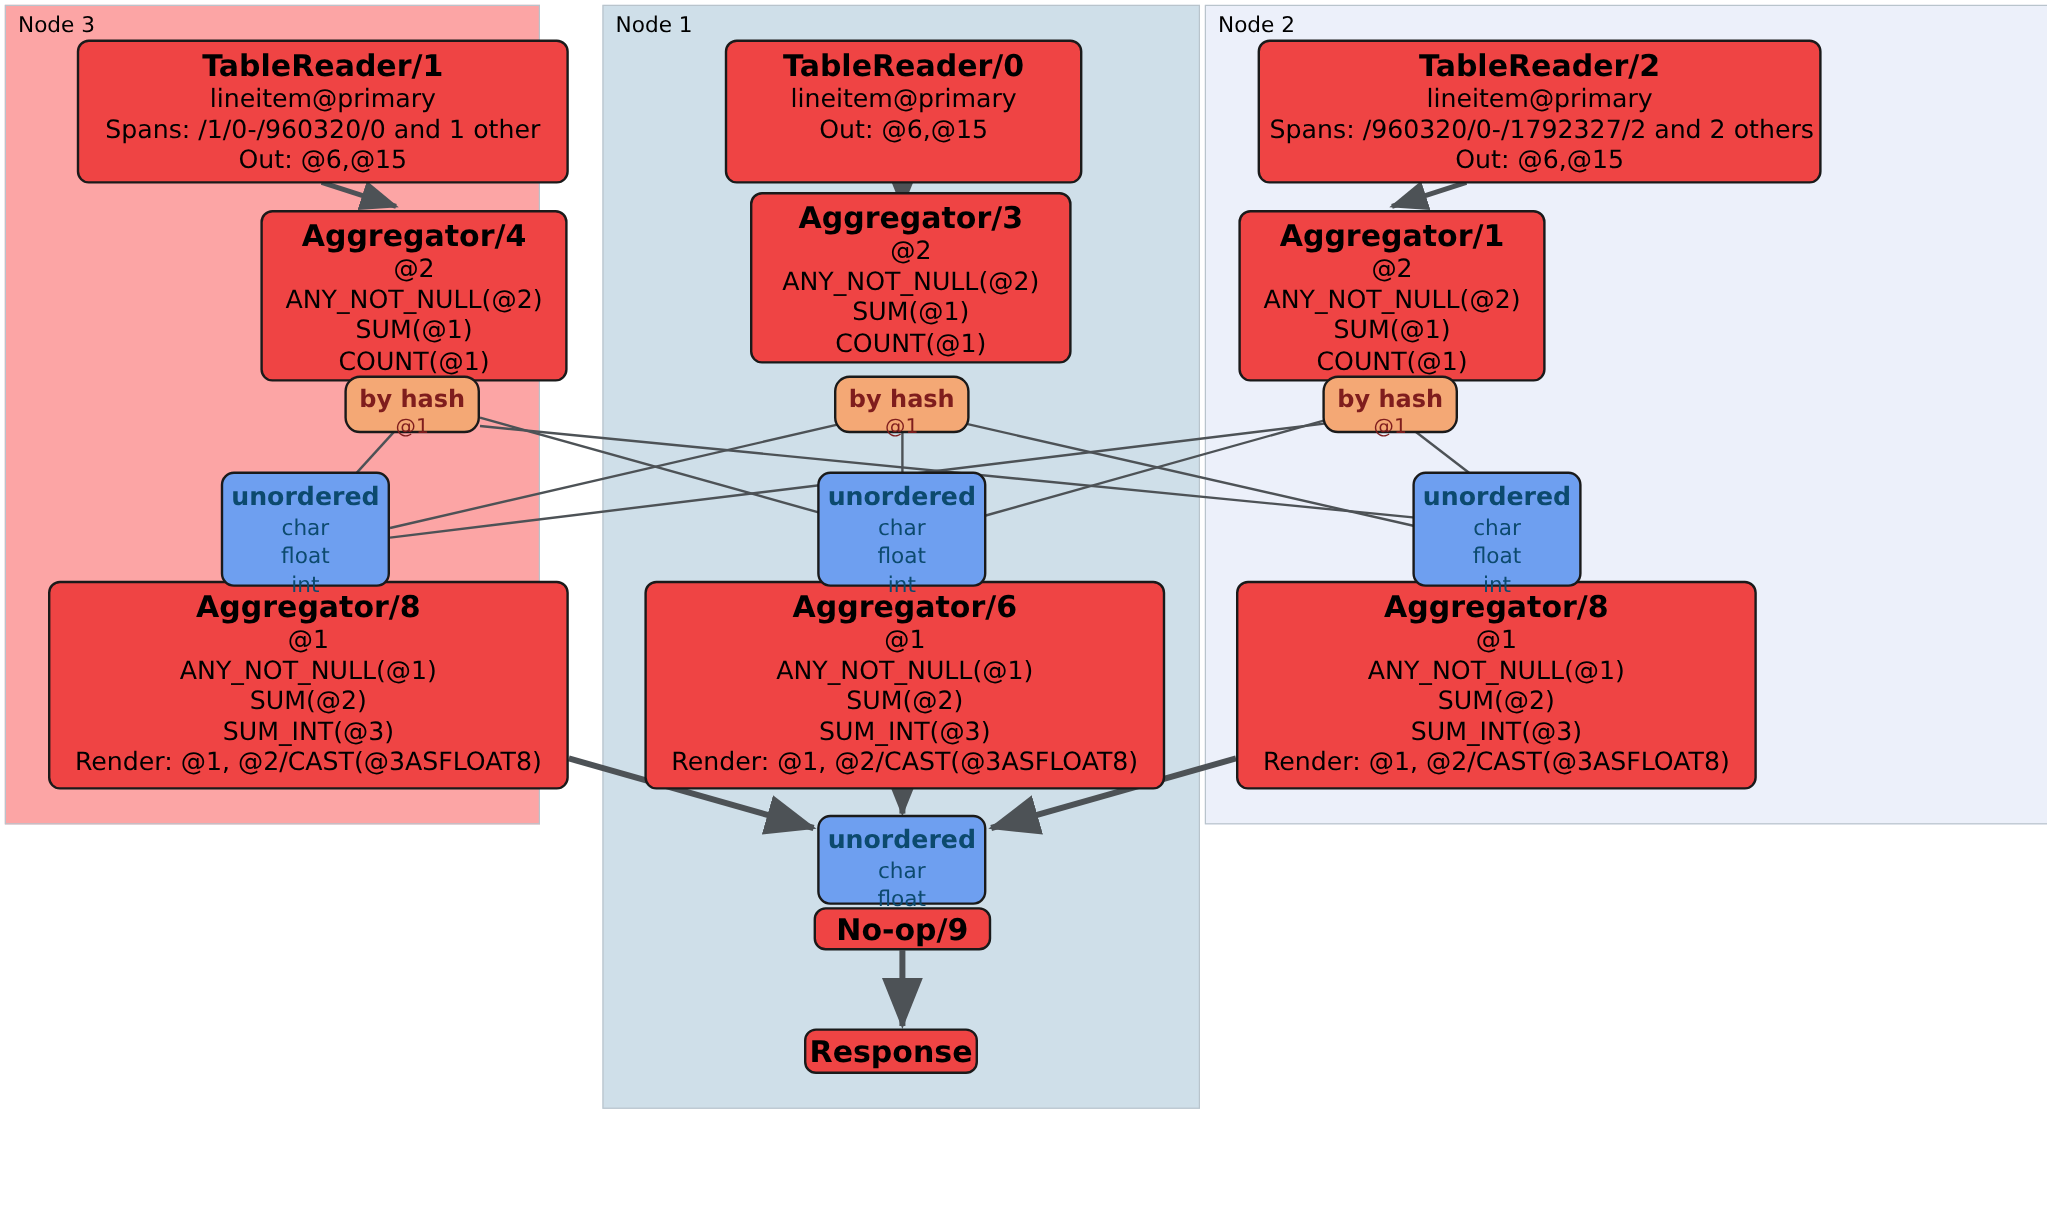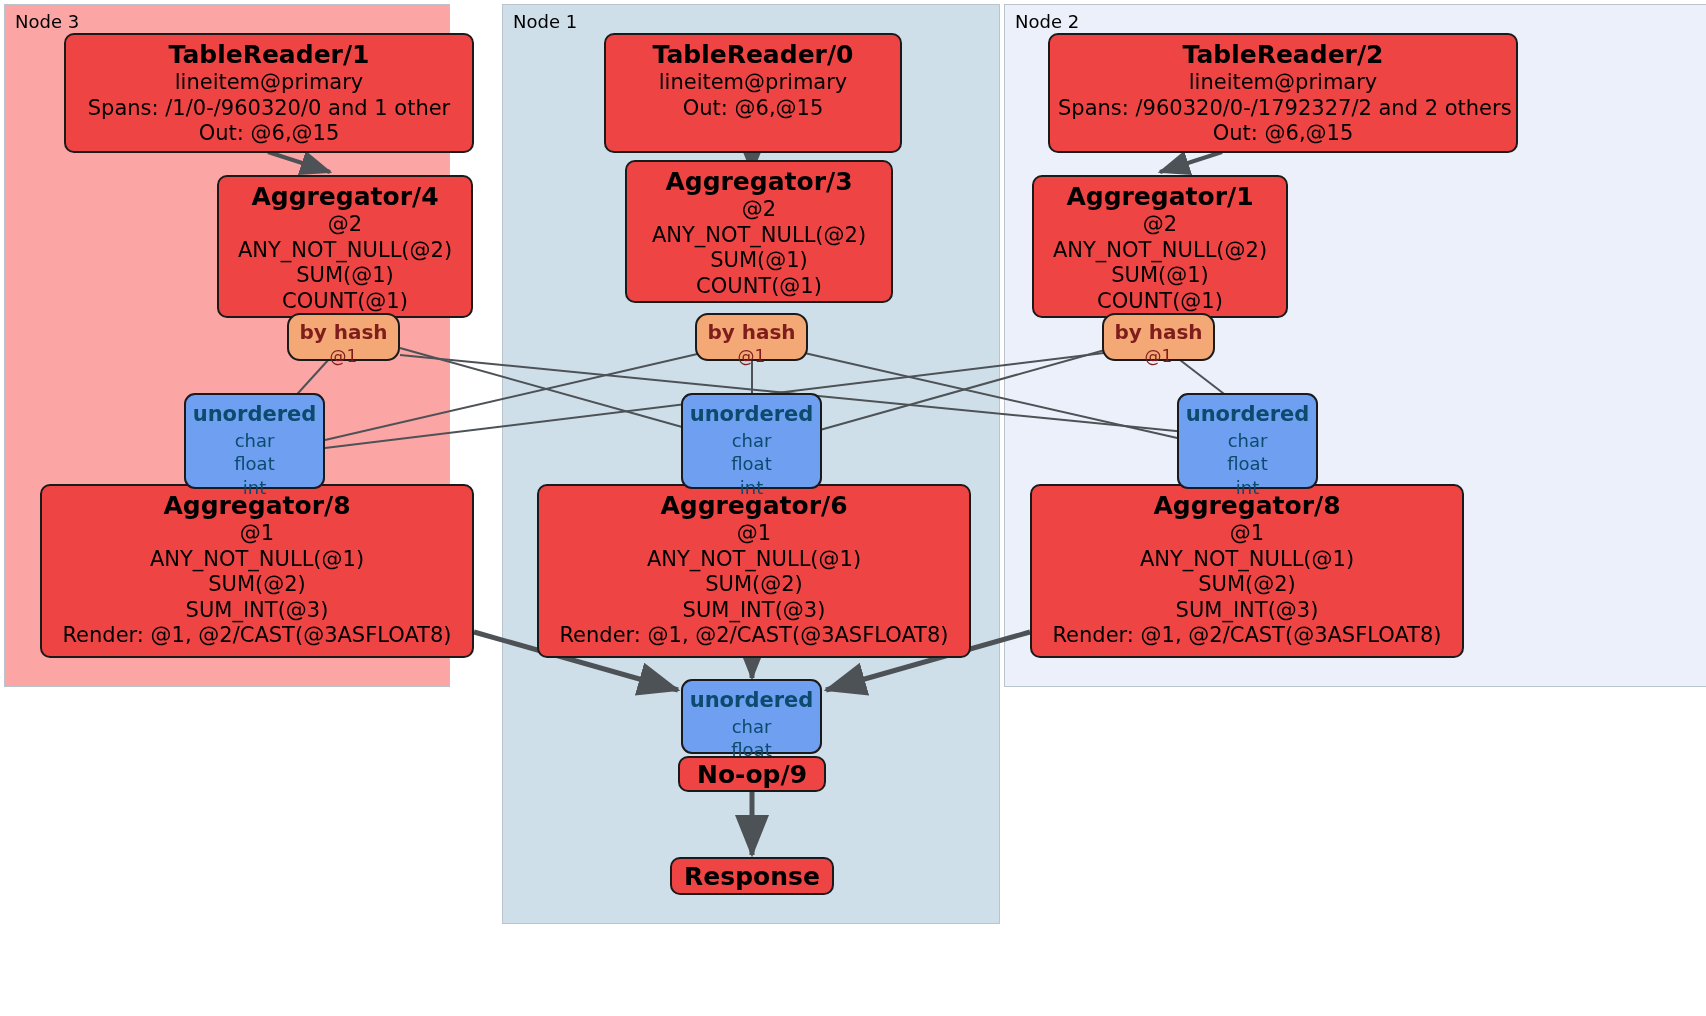--- a/index.html
+++ b/index.html
@@ -229,21 +229,21 @@
   <div class="sync" style="left:681px; top:679px; width:141px; height:75px;">
     <div class="hdr">unordered</div>
     <div>char</div>
     <div>float</div>
   </div>
 
   <div class="proc single" style="left:678px; top:756px; width:148px; height:36px;">
     <div class="hdr">No-op/9</div>
   </div>
 
-  <div class="proc single" style="left:670px; top:857px; width:164px; height:38px;">
+  <div class="proc single" style="left:670px; top:857px; width:145px; height:38px;">
     <div class="hdr">Response</div>
   </div>
 
   <div class="proc" style="left:1032px; top:33px; width:470px; height:120px;margin-left:16px;">
     <div class="hdr">TableReader/2</div>
     <div class="ln">lineitem@primary</div>
     <div class="ln">Spans: /960320/0-/1792327/2 and 2 others</div>
     <div class="ln">Out: @6,@15</div>
   </div>
 

